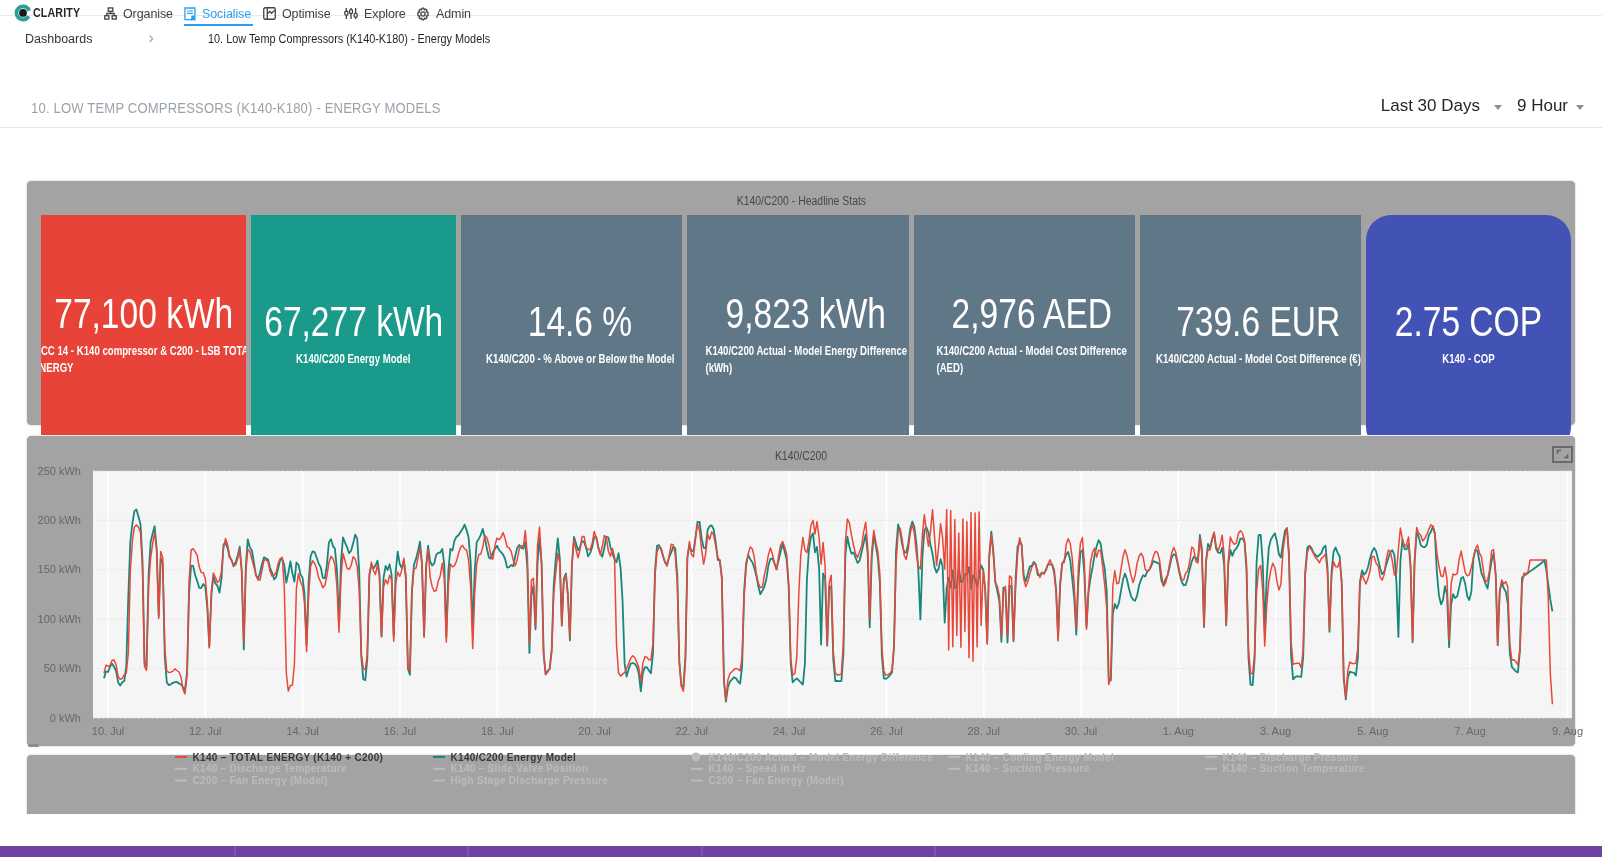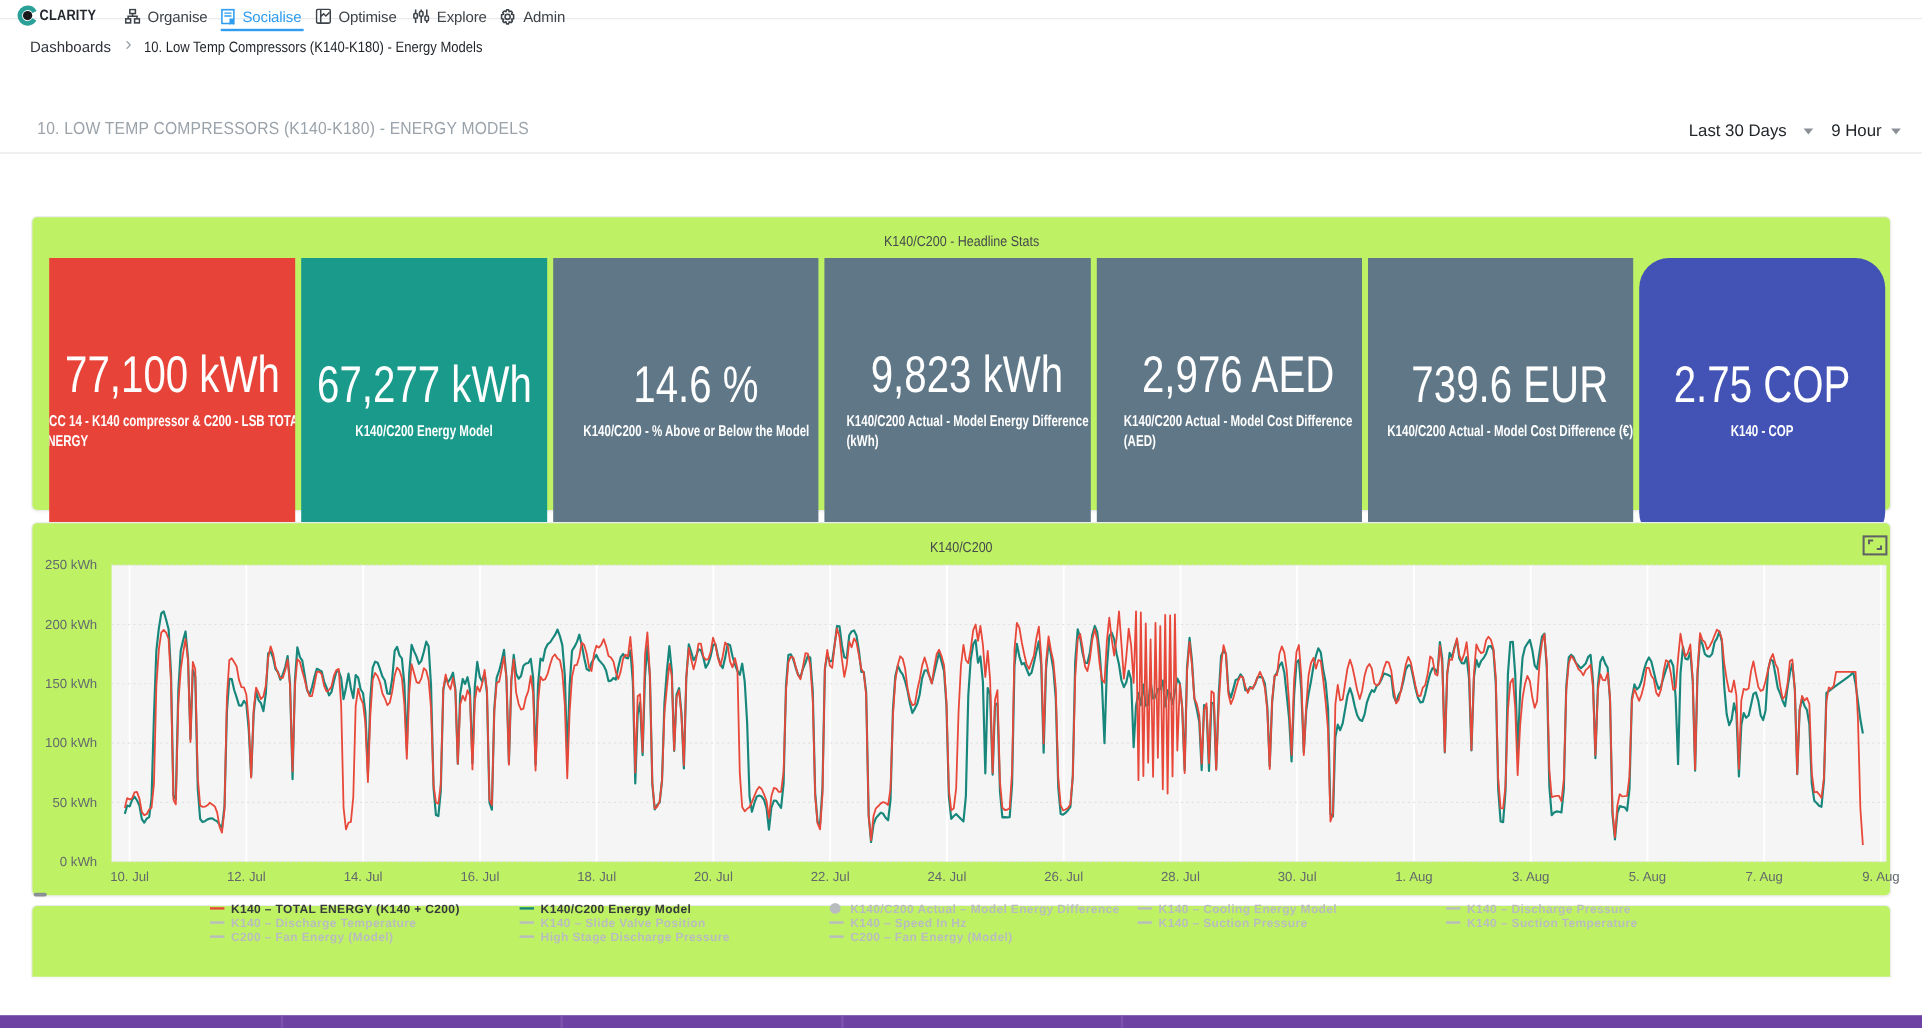--- a/index.html
+++ b/index.html
@@ -10,32 +10,32 @@
   .logo { position:absolute; left:14px; top:3px; display:flex; align-items:center; }
   .logo svg { display:block; }
   .logo-text { font-size:12.5px; font-weight:bold; color:#23272e; letter-spacing:0.2px; margin-left:1px; transform:scaleX(0.85); transform-origin:left center; }
   .nav-item { position:absolute; top:0; height:27px; display:flex; align-items:center;
     font-size:12.5px; color:#3d4349; letter-spacing:-0.1px; gap:6px; }
   .nav-item svg { display:block; }
   .nav-item.active { color:#2e9df0; }
   .nav-item.active:after { content:""; position:absolute; left:0; right:-2px; bottom:1px; height:2.5px; background:#2e9df0; }
   
   .crumbs { height:45px; display:flex; align-items:center; font-size:12.5px; color:#30343a;
-    padding-left:25px; }
+    padding-left:25px;gap:44px; }
   .crumb-sep { color:#9aa0a6; margin:-2px 10px 0 12px; font-size:16px; }
   .crumb-b { font-weight:400; color:#1f2328; transform:scaleX(0.87); transform-origin:left center; white-space:nowrap; }
   
   .titlerow { height:67px; display:flex; align-items:flex-end; border-bottom:1px solid #e7e7e7; padding:0 18px 11px 31px; }
   .pagetitle { font-size:14.5px; color:#9aa2aa; letter-spacing:0.2px; font-weight:400;
     transform:scaleX(0.9); transform-origin:left bottom; white-space:nowrap; }
-  .controls { margin-left:auto; display:flex; align-items:center; font-size:14px; color:#23272b; }
+  .controls { margin-left:auto; display:flex; align-items:center; font-size:17px; color:#23272b; }
   .caret { width:0;height:0;border-left:4.5px solid transparent;border-right:4.5px solid transparent;
     border-top:5px solid #8b9096; margin:2px 0 0 0;}
   
-  .card { background:#bef264; border:1px solid #ececec; border-radius:5px; margin:0 26px;
+  .card { background:#a3a3a3; border:1px solid #ececec; border-radius:5px; margin:0 26px;
     box-shadow:0 1px 2px rgba(0,0,0,0.03); }
   .card1 { margin-top:52px; height:246px; }
   .cardtitle { text-align:center; font-size:12px; color:#46484c; padding-top:13px; font-weight:400; }
   .ct { display:inline-block; transform:scaleX(0.87); }
   .tiles { display:flex; gap:5px; margin:7px 4px 0 14px; }
   .tile { flex:1 1 0; height:237px; display:flex; flex-direction:column; align-items:center; justify-content:center; color:#fff; overflow:hidden; }
   .tnum { font-size:43px; white-space:nowrap; transform:scaleX(0.78); letter-spacing:0px; line-height:45px; }
   .tlbl { font-size:13px; font-weight:bold; line-height:17.5px; white-space:nowrap; text-align:left;
     transform:scaleX(0.74); margin-top:6px; }
   .tlbl.c { text-align:center; }

